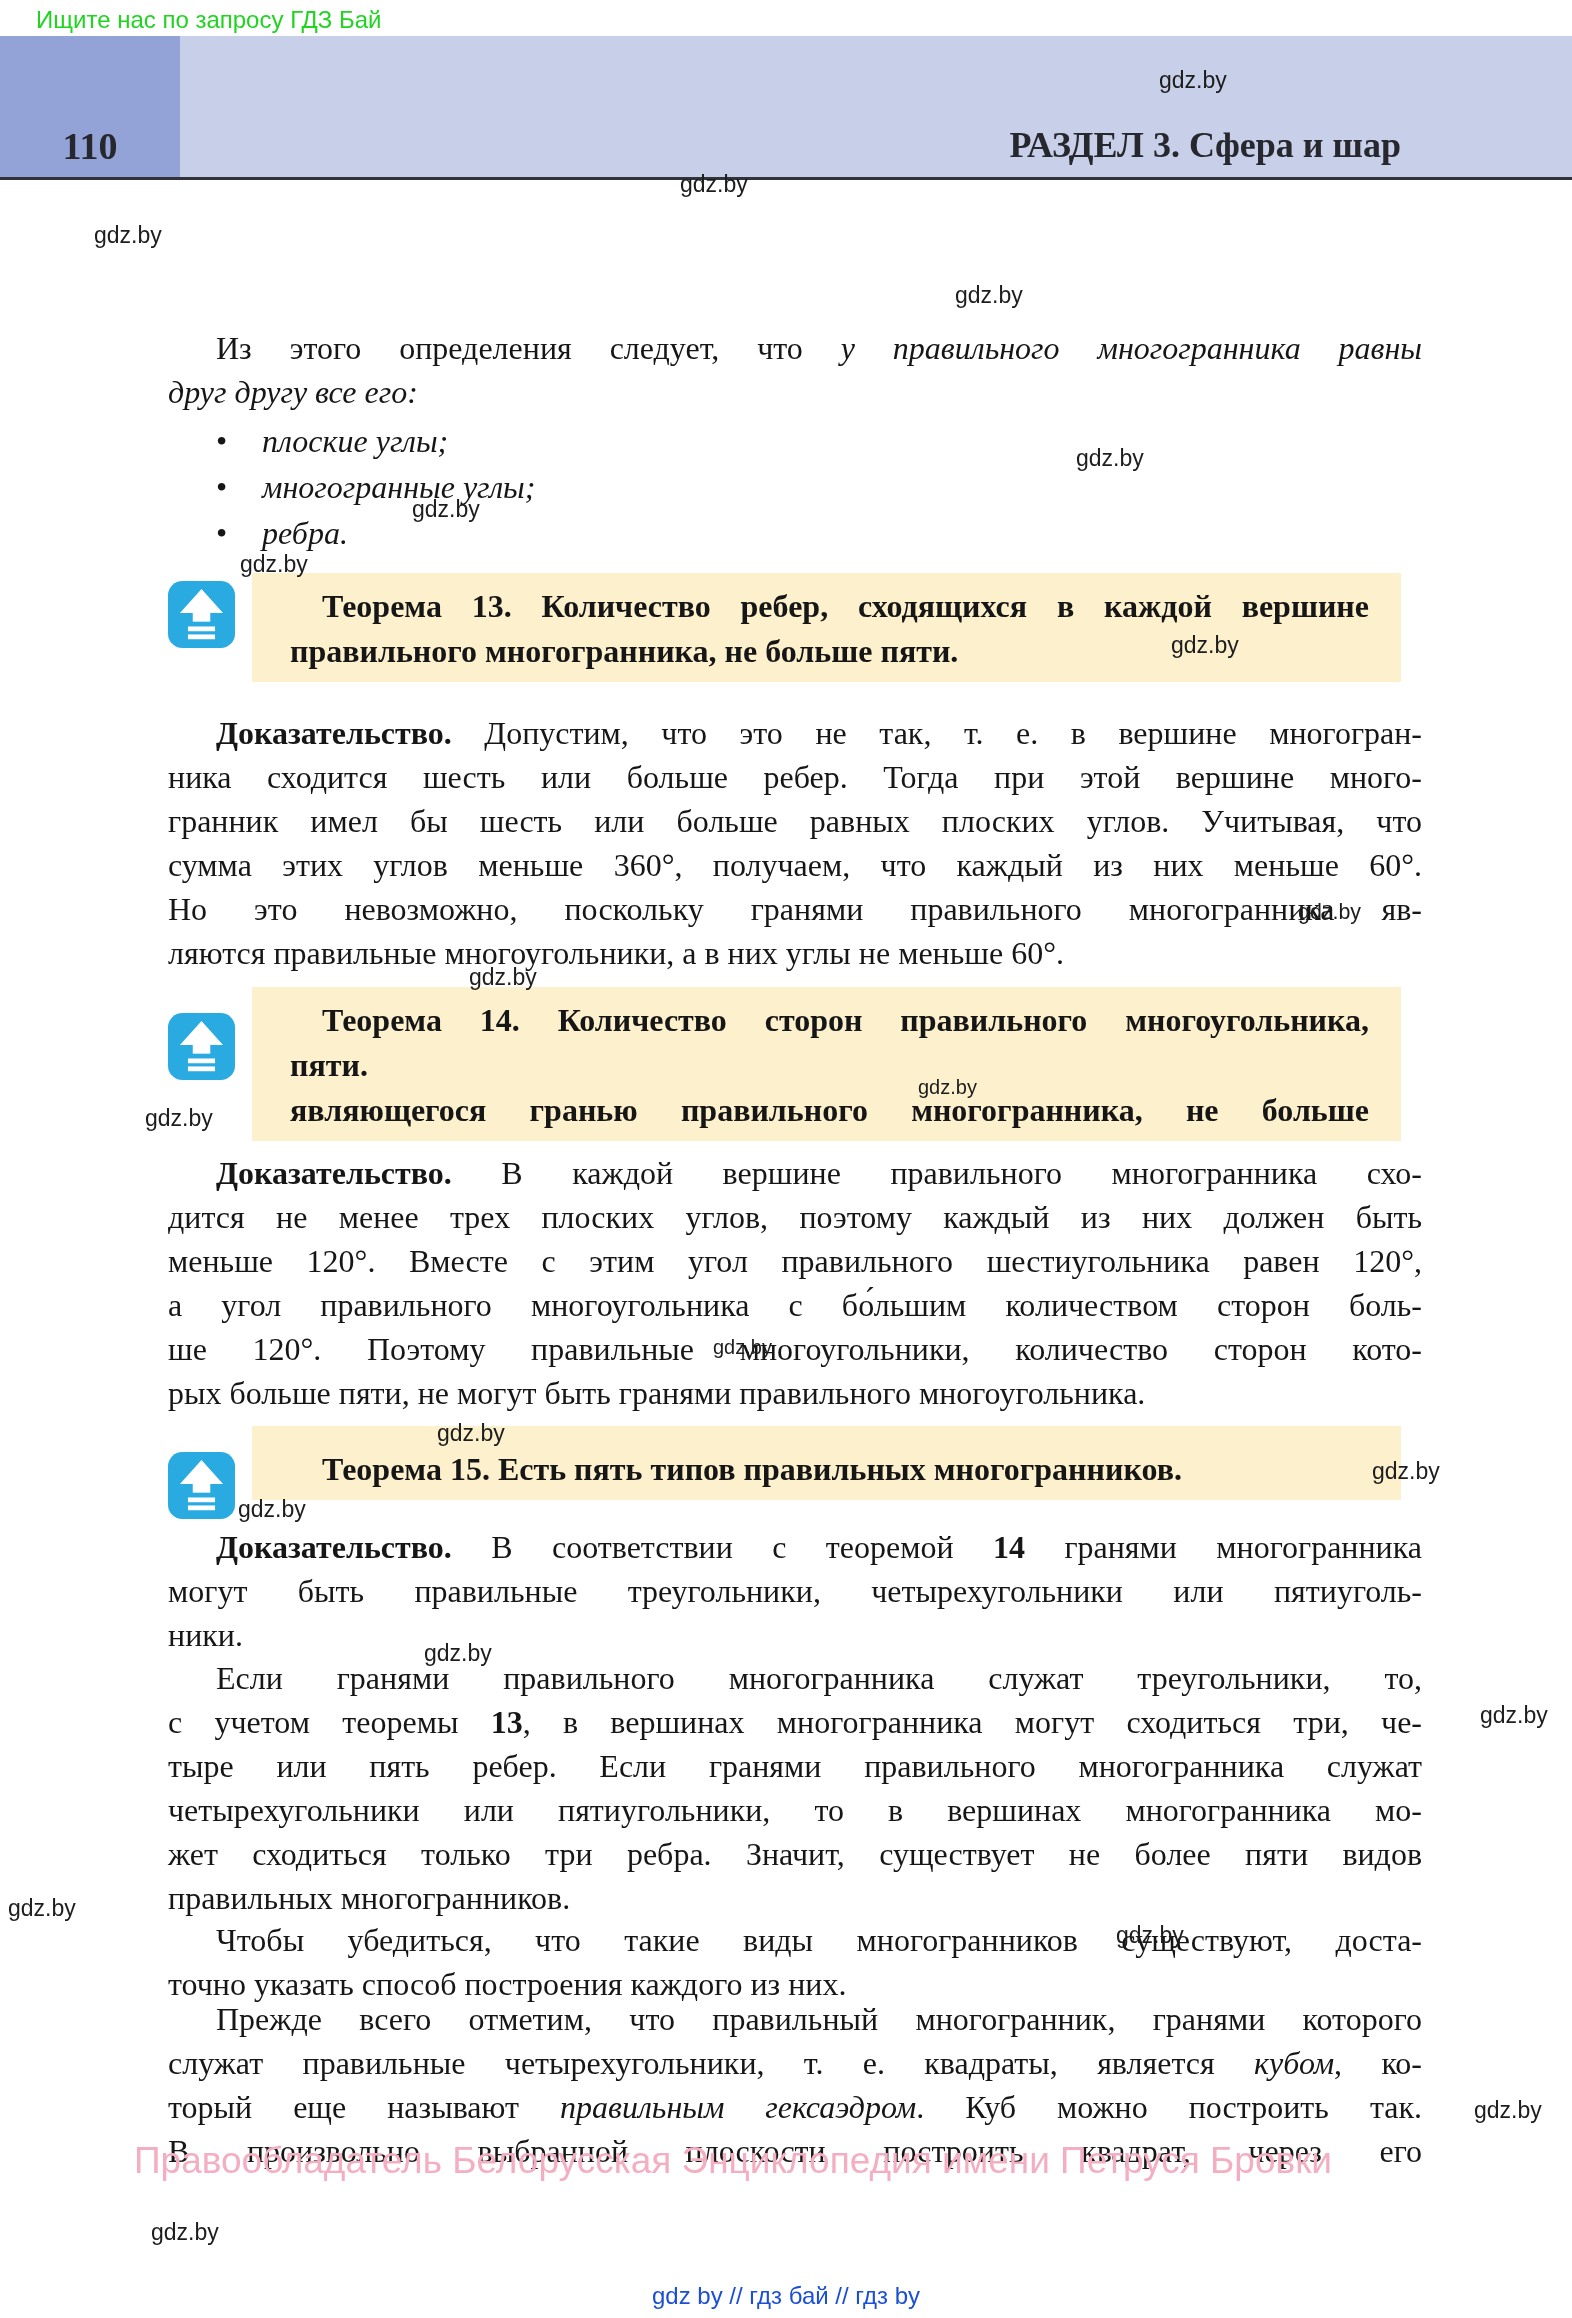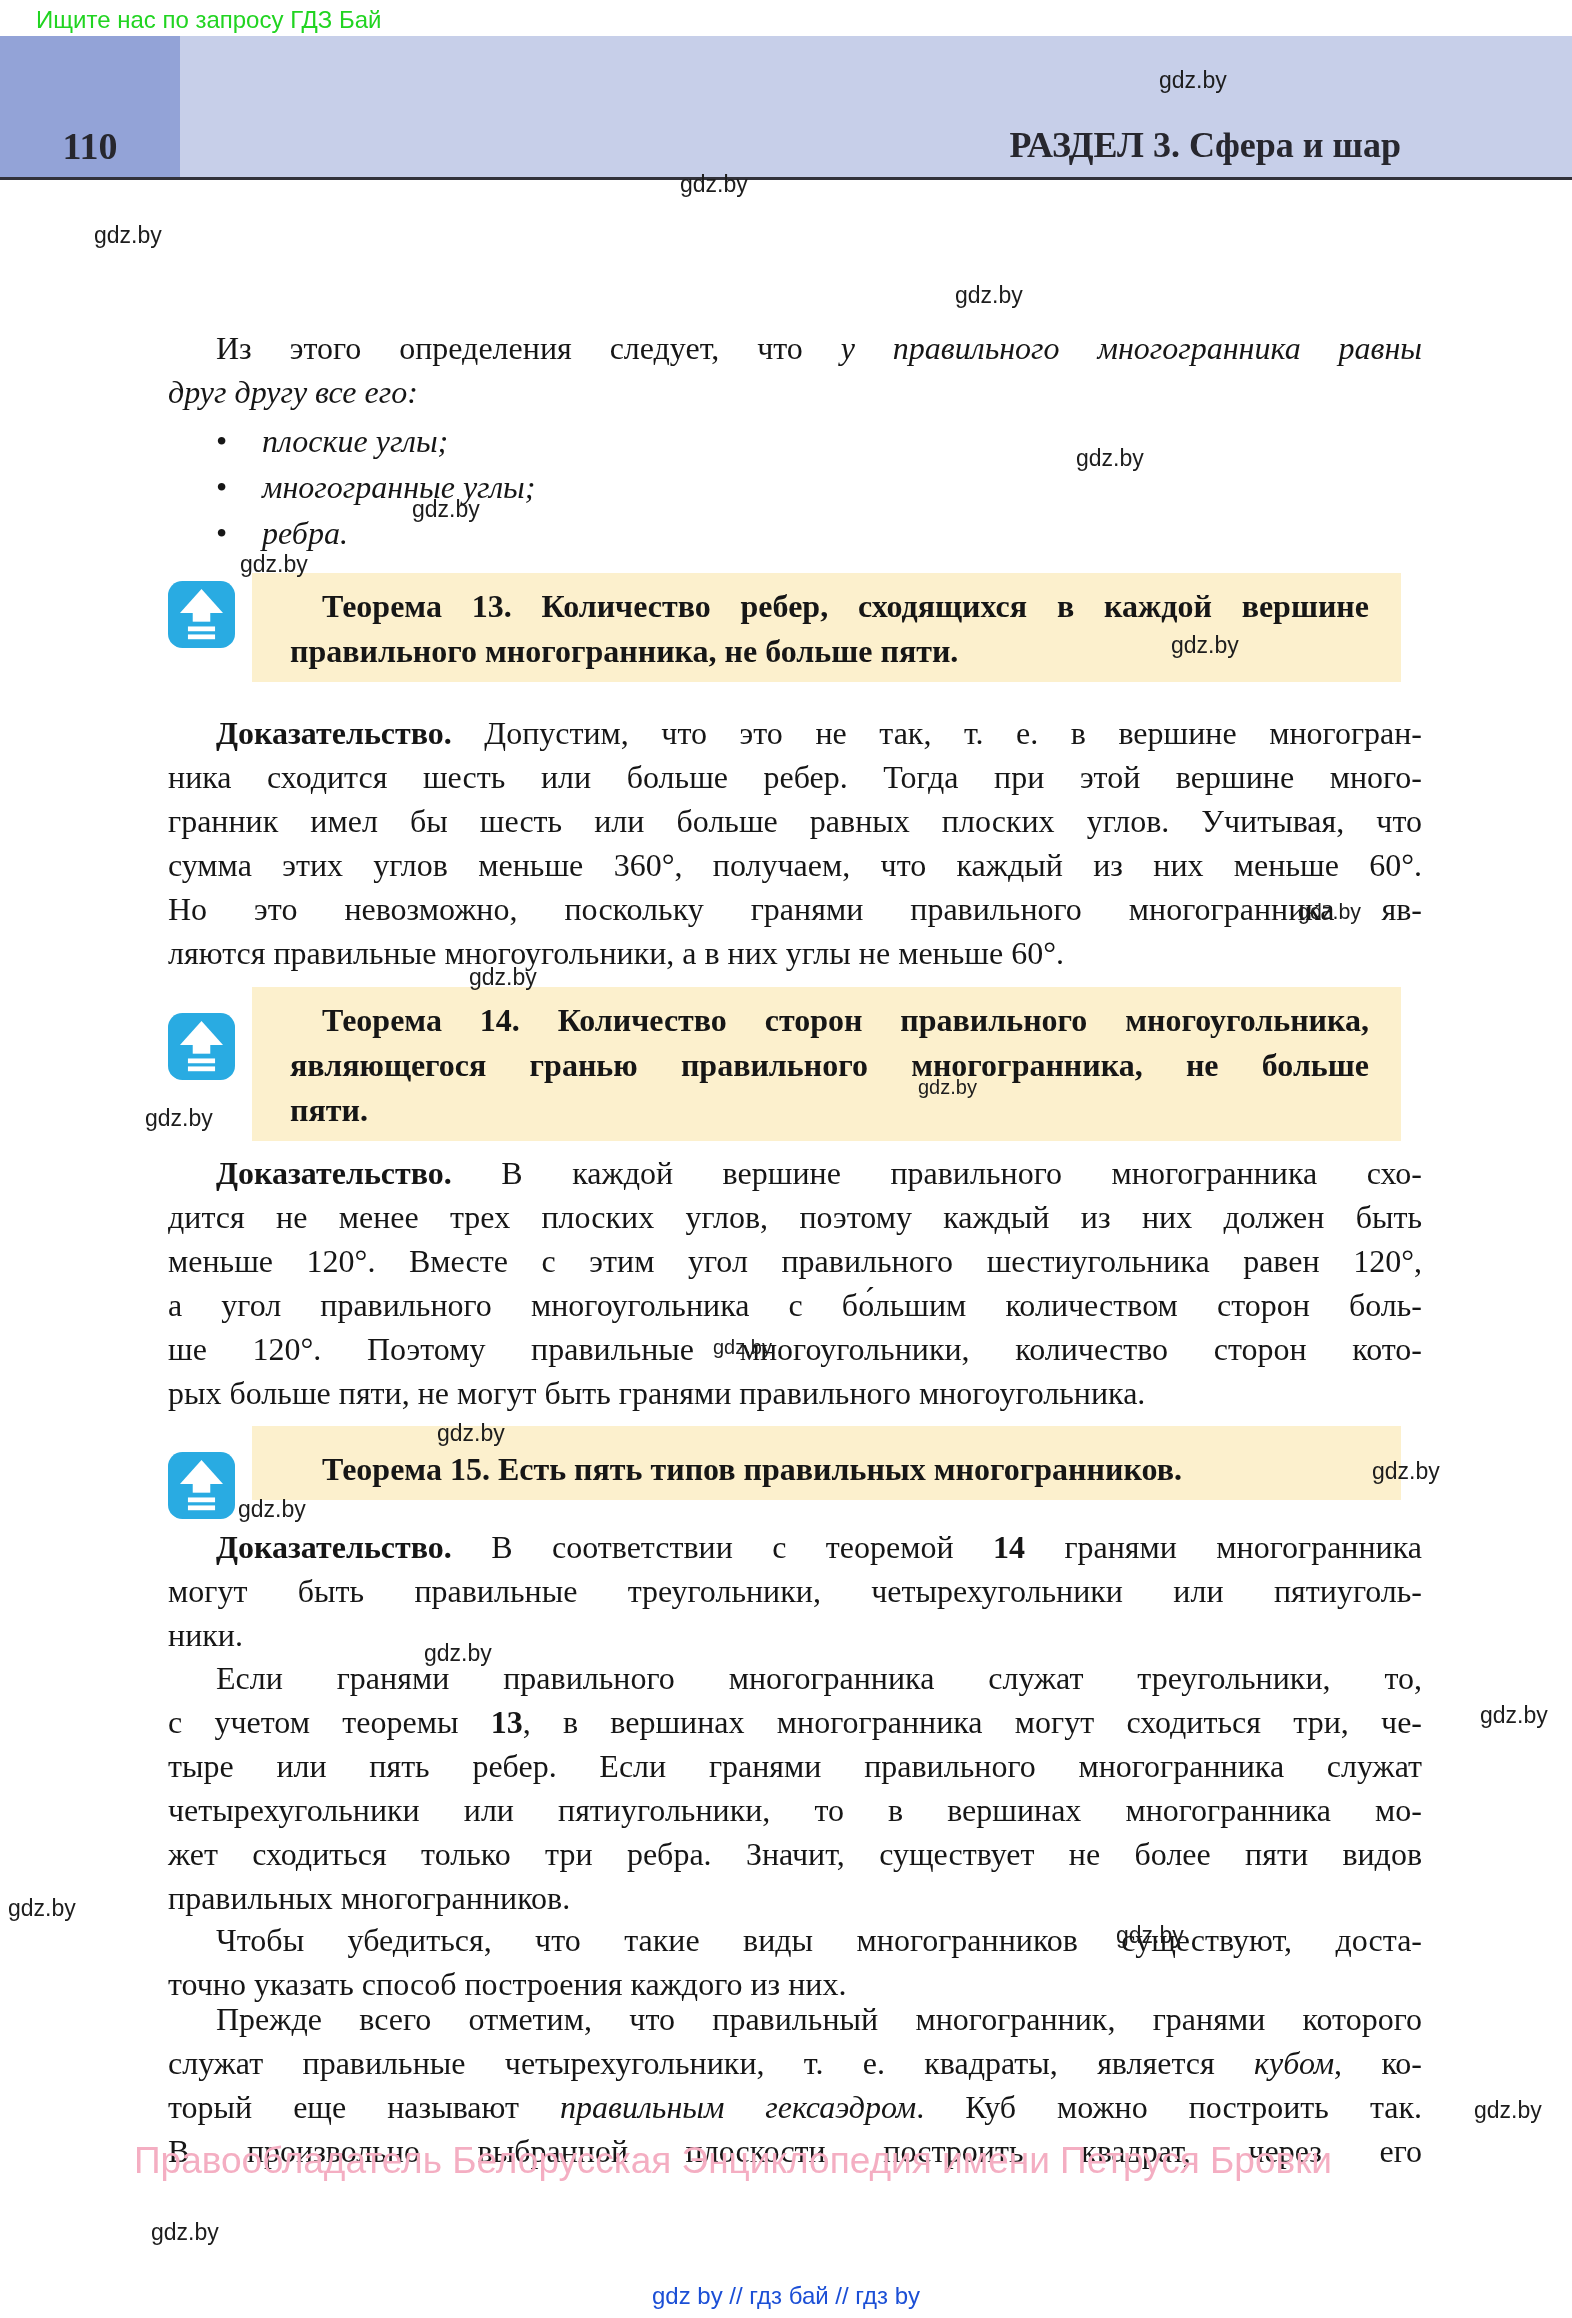--- a/index.html
+++ b/index.html
@@ -95,22 +95,22 @@
       <svg viewBox="0 0 84 84" width="67" height="67" aria-hidden="true">
         <rect class="icon-bg" x="0" y="0" width="84" height="84" rx="18"></rect>
         <polygon points="42,10 69,40 15,40" fill="#ffffff"></polygon>
         <rect x="31" y="40" width="22" height="11" fill="#ffffff"></rect>
         <rect x="25" y="57" width="34" height="6" fill="#ffffff"></rect>
         <rect x="25" y="67" width="34" height="6" fill="#ffffff"></rect>
       </svg>
     </span>
         <div class="t-box">
           <div class="t-line j ind"><span>Теорема 14. Количество сторон правильного многоугольника,</span></div>
+          <div class="t-line"><span>пяти.</span></div>
           <div class="t-line j"><span>являющегося гранью правильного многогранника, не больше</span></div>
-          <div class="t-line"><span>пяти.</span></div>
         </div>
       </div>
       <div class="block para" style="top: 1151px;">
         <div class="line j ind"><span class="bold">Доказательство.</span><span> В каждой вершине правильного многогранника схо-</span></div>
         <div class="line j"><span>дится не менее трех плоских углов, поэтому каждый из них должен быть</span></div>
         <div class="line j"><span>меньше 120°. Вместе с этим угол правильного шестиугольника равен 120°,</span></div>
         <div class="line j"><span>а угол правильного многоугольника с бо́льшим количеством сторон боль-</span></div>
         <div class="line j"><span>ше 120°. Поэтому правильные многоугольники, количество сторон кото-</span></div>
         <div class="line"><span>рых больше пяти, не могут быть гранями правильного многоугольника.</span></div>
       </div>

